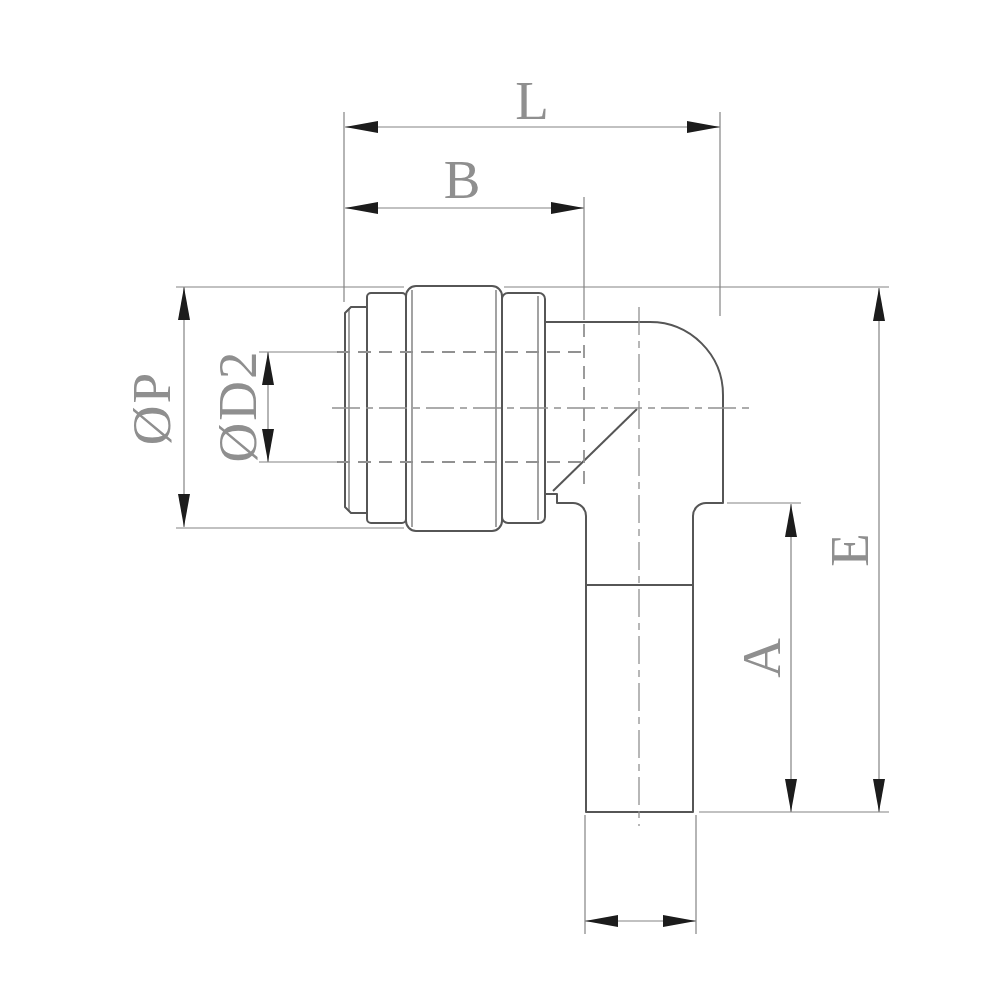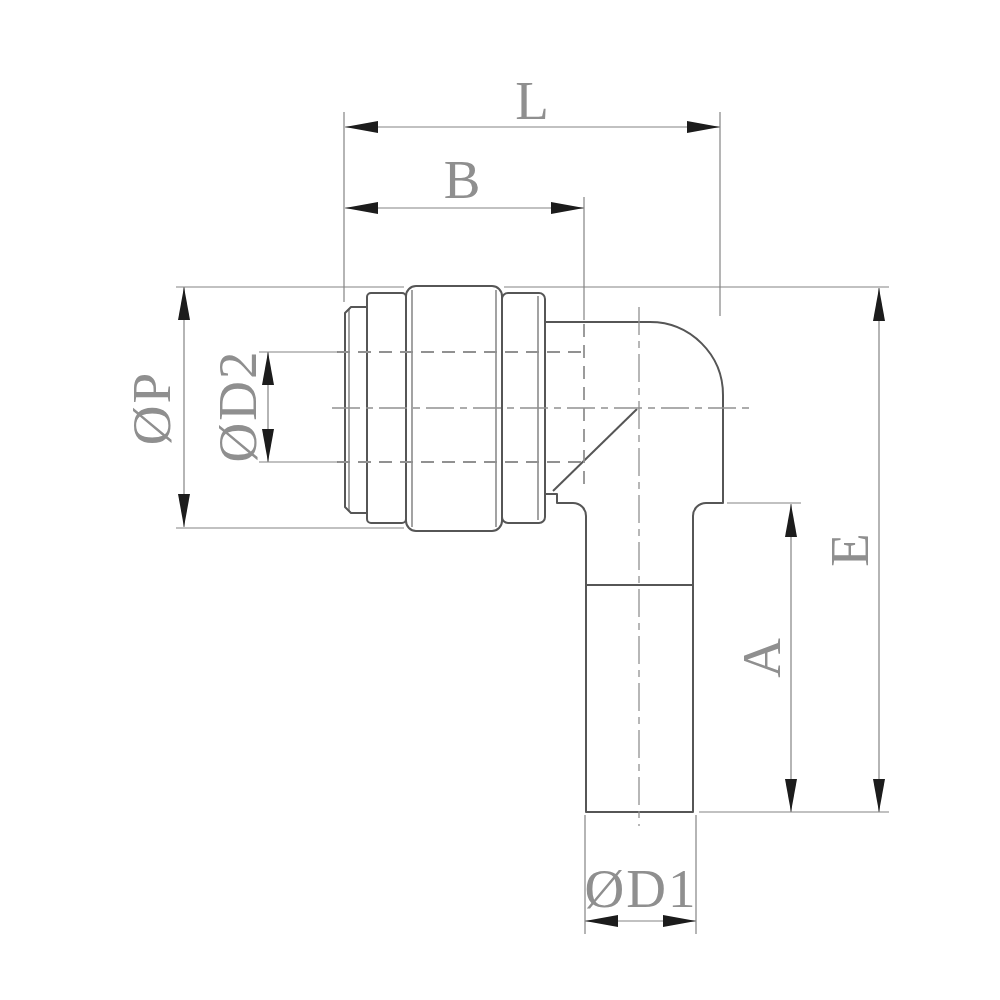--- a/index.html
+++ b/index.html
@@ -99,14 +99,13 @@
       <polygon class="arr" points="696,921 663,915 663,927"></polygon>
     </g>
   </svg>
 
   <span class="lbl" style="left:533px;top:100px">L</span>
   <span class="lbl" style="left:463px;top:179px">B</span>
   <span class="lbl rot" style="left:151px;top:408px">ØP</span>
   <span class="lbl rot" style="left:237px;top:406px">ØD2</span>
   <span class="lbl rot" style="left:849px;top:549px">E</span>
   <span class="lbl rot" style="left:761px;top:657px">A</span>
-  <span class="lbl" style="left:641px;top:888px">ØD1</span>
 </div>
 
 </body></html>

